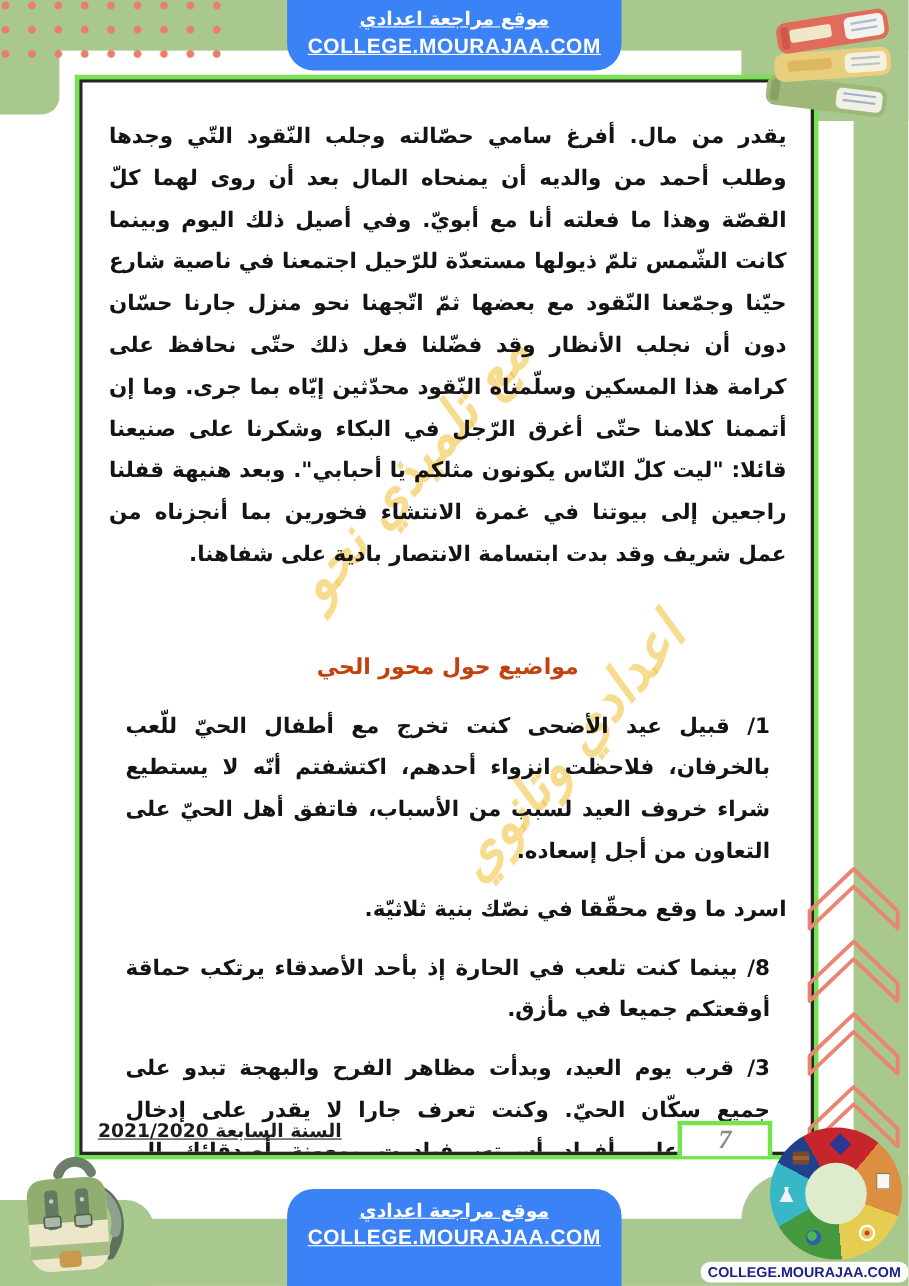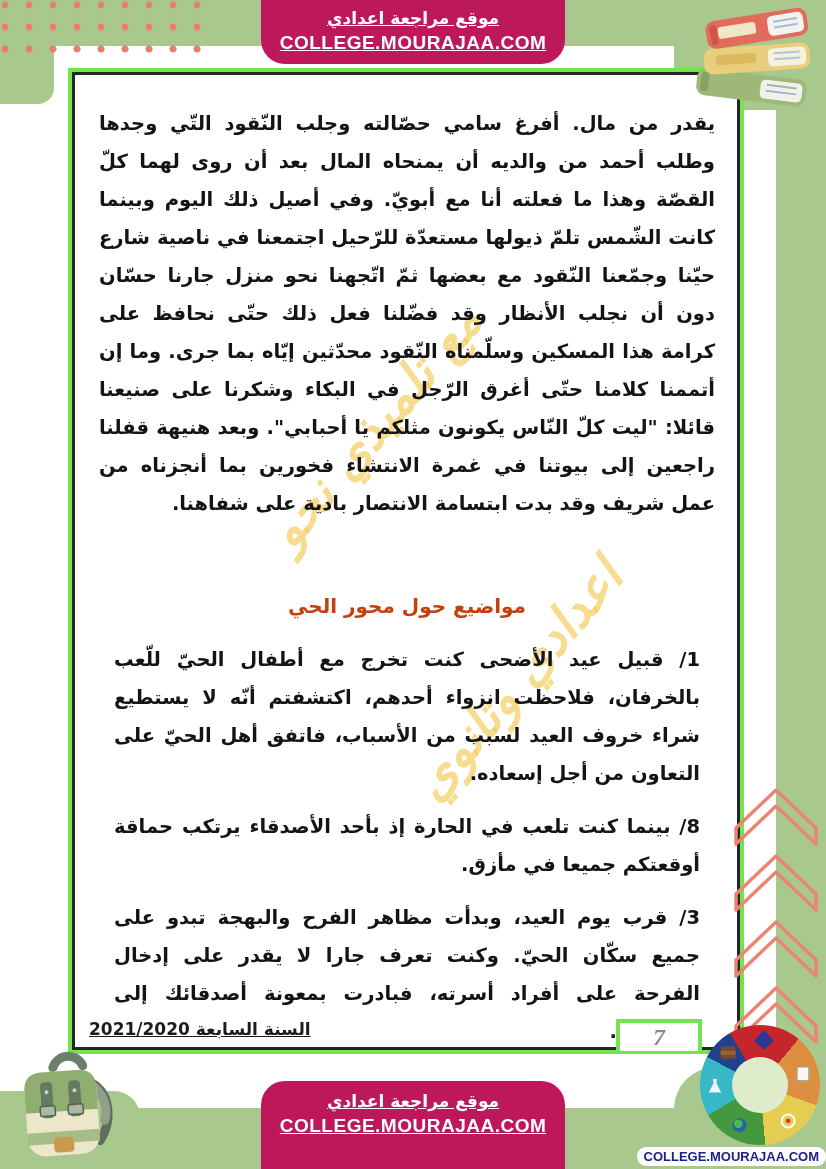--- a/index.html
+++ b/index.html
@@ -13,21 +13,21 @@
   .corner-tl{position:absolute;left:0;top:0;width:54px;height:104px;background:#a9c88e;border-radius:0 0 16px 0;}
   .corner-tr{position:absolute;right:0;top:0;width:152px;height:110px;background:#a9c88e;border-radius:0 0 0 38px;}
   .corner-bl{position:absolute;left:0;bottom:0;width:140px;height:78px;background:#a9c88e;border-radius:0 26px 0 0;}
   .corner-br{position:absolute;right:0;bottom:0;width:152px;height:102px;background:#a9c88e;border-radius:42px 0 0 0;}
 
   .dots{position:absolute;left:0;top:0;width:205px;height:64px;z-index:3;
         background-image:radial-gradient(circle at 5px 5px,#e87f6d 3.2px,rgba(0,0,0,0) 3.9px);
         background-size:24px 22px;}
 
   
-  .site-tab{position:absolute;left:50%;transform:translateX(-50%);width:304px;background:#be185d;
+  .site-tab{position:absolute;left:50%;transform:translateX(-50%);width:304px;background:#3b82f6;
             text-align:center;z-index:2;}
   .site-tab.top{top:0;height:64px;border-radius:0 0 24px 24px;padding-top:7px;box-sizing:border-box;}
   .site-tab.bottom{bottom:0;height:88px;border-radius:24px 24px 0 0;padding-top:9px;box-sizing:border-box;}
   .site-ar{color:#fff;font-weight:700;font-size:17px;text-decoration:underline;line-height:1.35;}
   .site-en{color:#fff;font-weight:700;font-size:19px;text-decoration:underline;letter-spacing:.5px;
            font-family:"Liberation Sans",sans-serif;line-height:1.4;}
 
   
   .doc-frame{position:absolute;left:72px;top:72px;width:668px;height:978px;background:#fff;
              border:3px solid #262626;outline:4px solid #74e44e;box-sizing:border-box;overflow:hidden;z-index:2;}
@@ -126,20 +126,21 @@
   </svg>
 
   <div class="doc-frame">
     <div class="wm wm1">مع تلميذي نحو</div>
     <div class="wm wm2">اعدادي وثانوي</div>
 
     <div class="doc-body">
       <p class="intro">يقدر من مال. أفرغ سامي حصّالته وجلب النّقود التّي وجدها وطلب أحمد من والديه أن يمنحاه المال بعد أن روى لهما كلّ القصّة وهذا ما فعلته أنا مع أبويّ. وفي أصيل ذلك اليوم وبينما كانت الشّمس تلمّ ذيولها مستعدّة للرّحيل اجتمعنا في ناصية شارع حيّنا وجمّعنا النّقود مع بعضها ثمّ اتّجهنا نحو منزل جارنا حسّان دون أن نجلب الأنظار وقد فضّلنا فعل ذلك حتّى نحافظ على كرامة هذا المسكين وسلّمناه النّقود محدّثين إيّاه بما جرى. وما إن أتممنا كلامنا حتّى أغرق الرّجل في البكاء وشكرنا على صنيعنا قائلا: "ليت كلّ النّاس يكونون مثلكم يا أحبابي". وبعد هنيهة قفلنا راجعين إلى بيوتنا في غمرة الانتشاء فخورين بما أنجزناه من عمل شريف وقد بدت ابتسامة الانتصار بادية على شفاهنا.</p>
       <h2 class="topic-heading">مواضيع حول محور الحي</h2>
       <p class="topic">1/ قبيل عيد الأضحى كنت تخرج مع أطفال الحيّ للّعب بالخرفان، فلاحظت انزواء أحدهم، اكتشفتم أنّه لا يستطيع شراء خروف العيد لسبب من الأسباب، فاتفق أهل الحيّ على التعاون من أجل إسعاده.</p>
+      <p class="task">اسرد ما وقع محقّقا في نصّك بنية ثلاثيّة.</p>
       <p class="topic">8/ بينما كنت تلعب في الحارة إذ بأحد الأصدقاء يرتكب حماقة أوقعتكم جميعا في مأزق.</p>
       <p class="topic">3/ قرب يوم العيد، وبدأت مظاهر الفرح والبهجة تبدو على جميع سكّان الحيّ. وكنت تعرف جارا لا يقدر على إدخال الفرحة على أفراد أسرته، فبادرت بمعونة أصدقائك إلى مساعدته.</p>
 
     </div>
 
     <div class="doc-footer">
       <span class="year">السنة السابعة 2021/2020</span>
     </div>
   </div>
 

